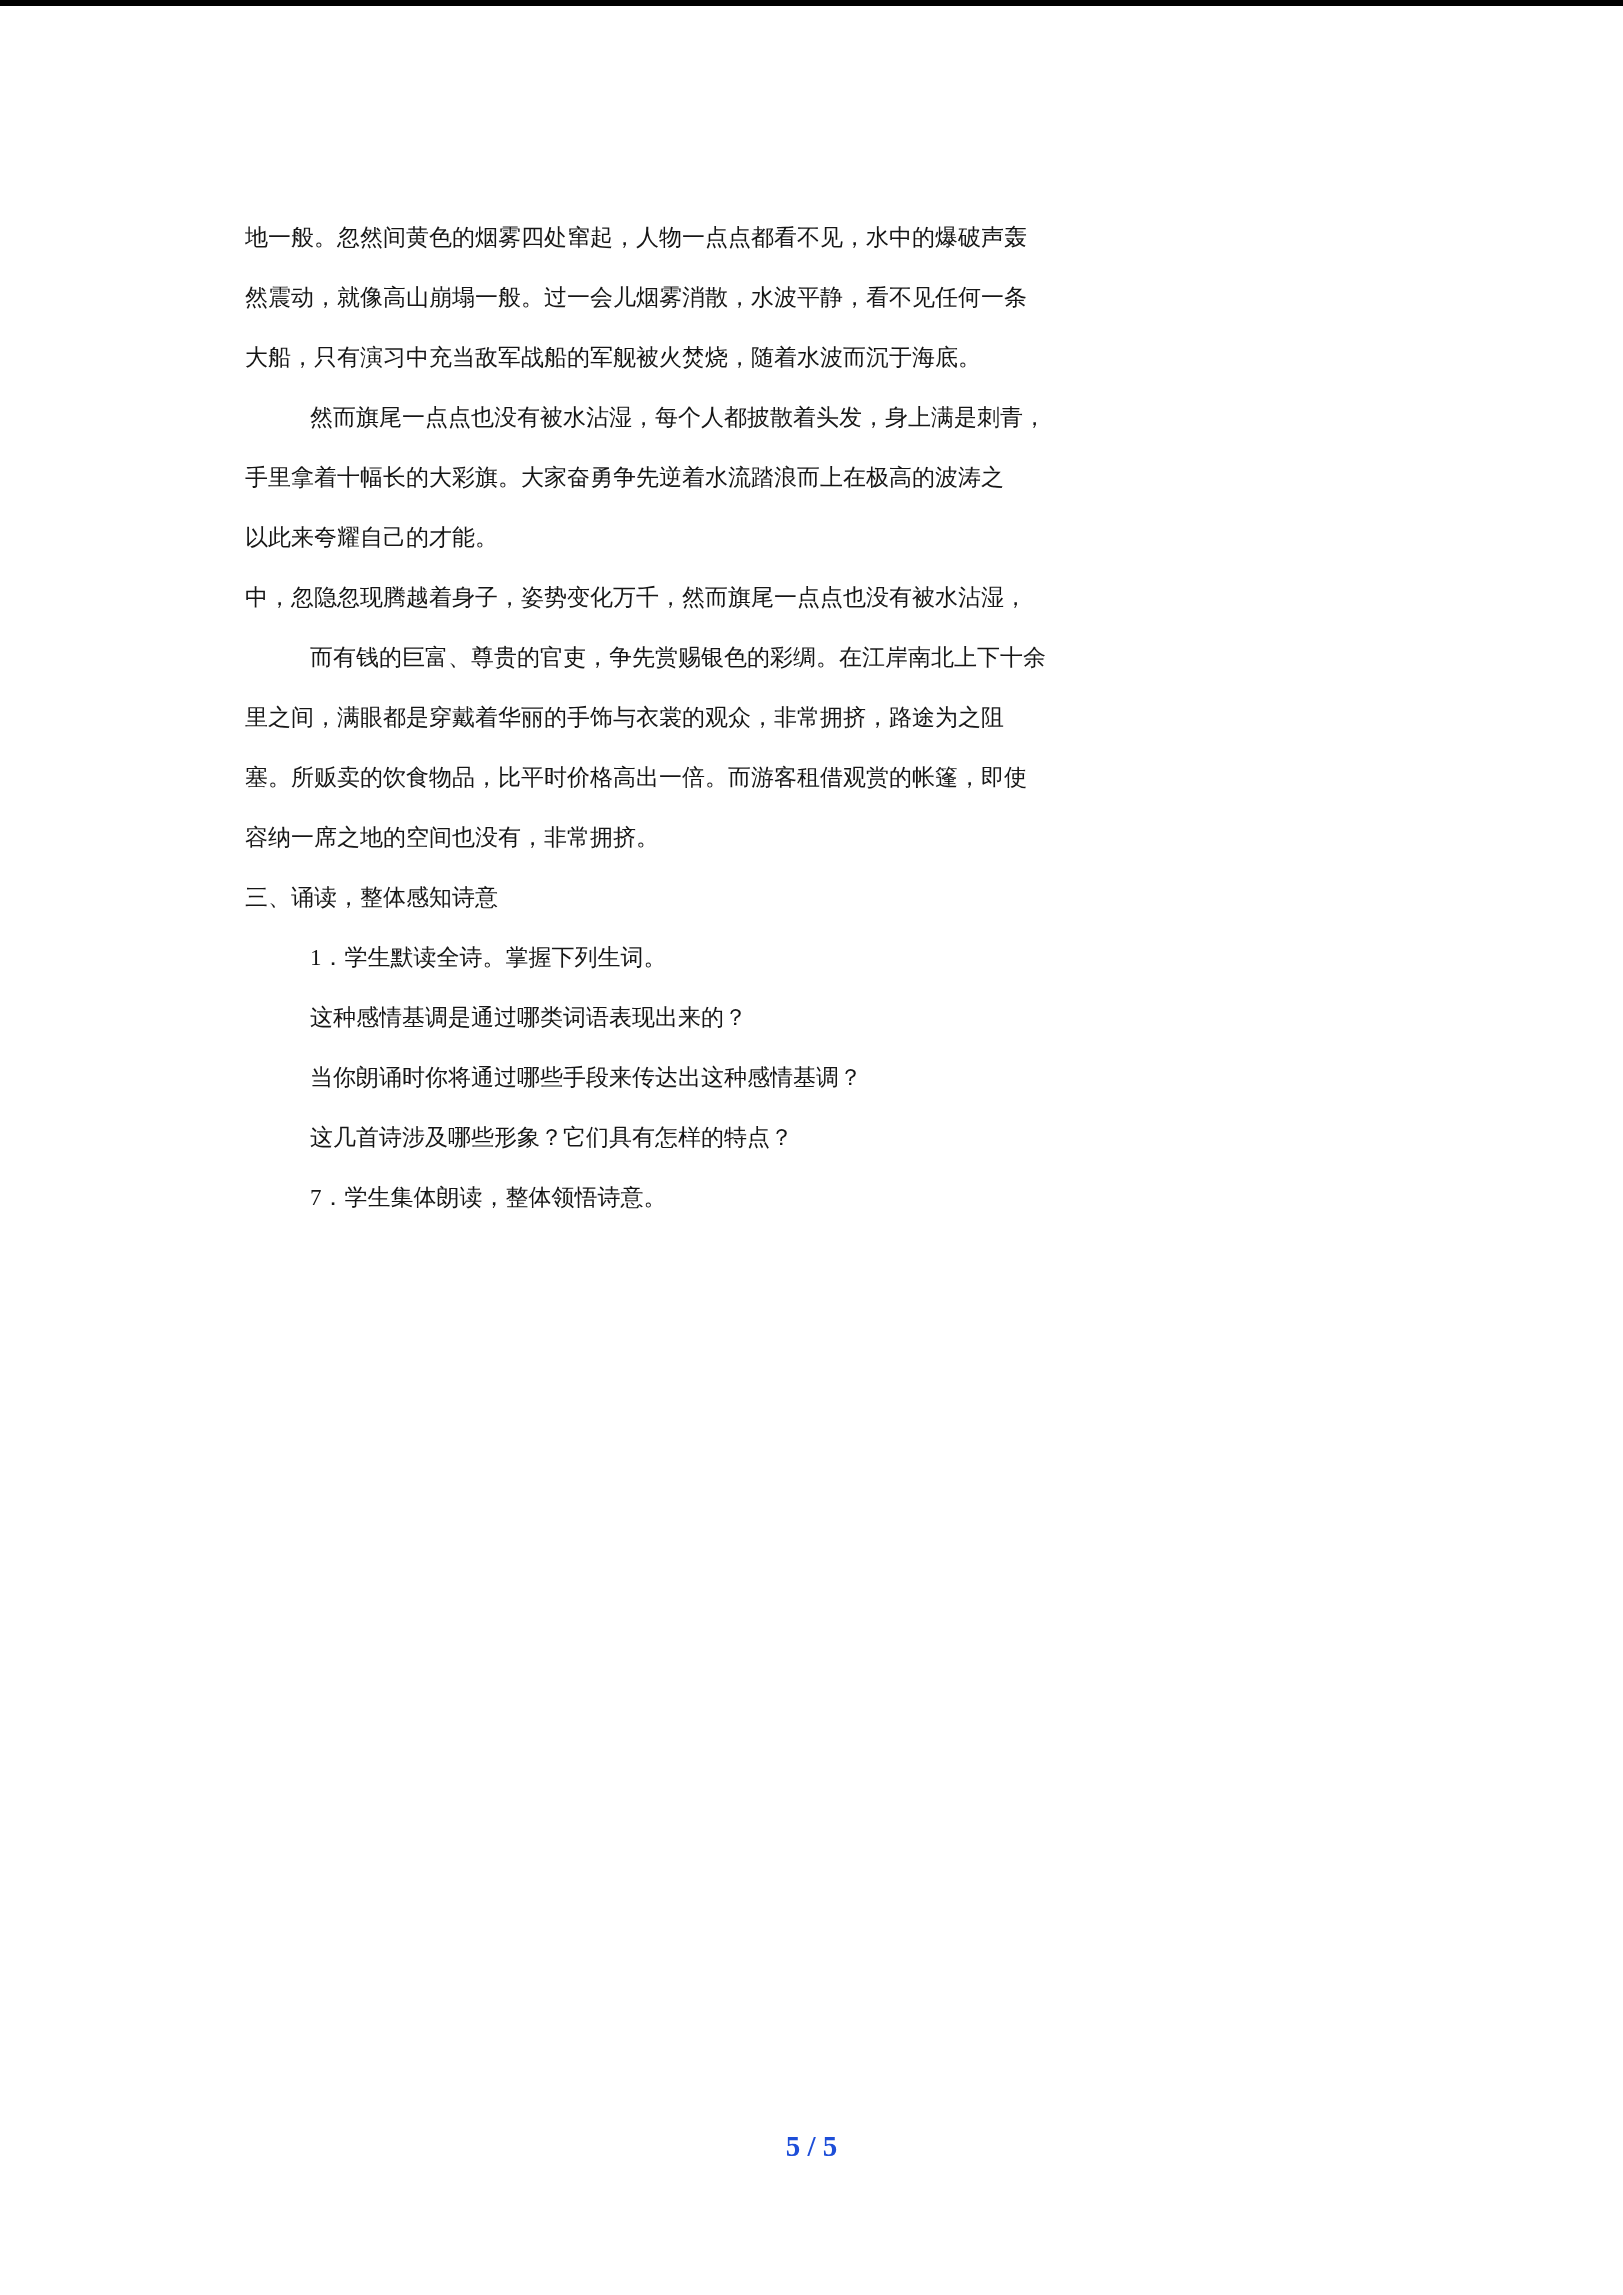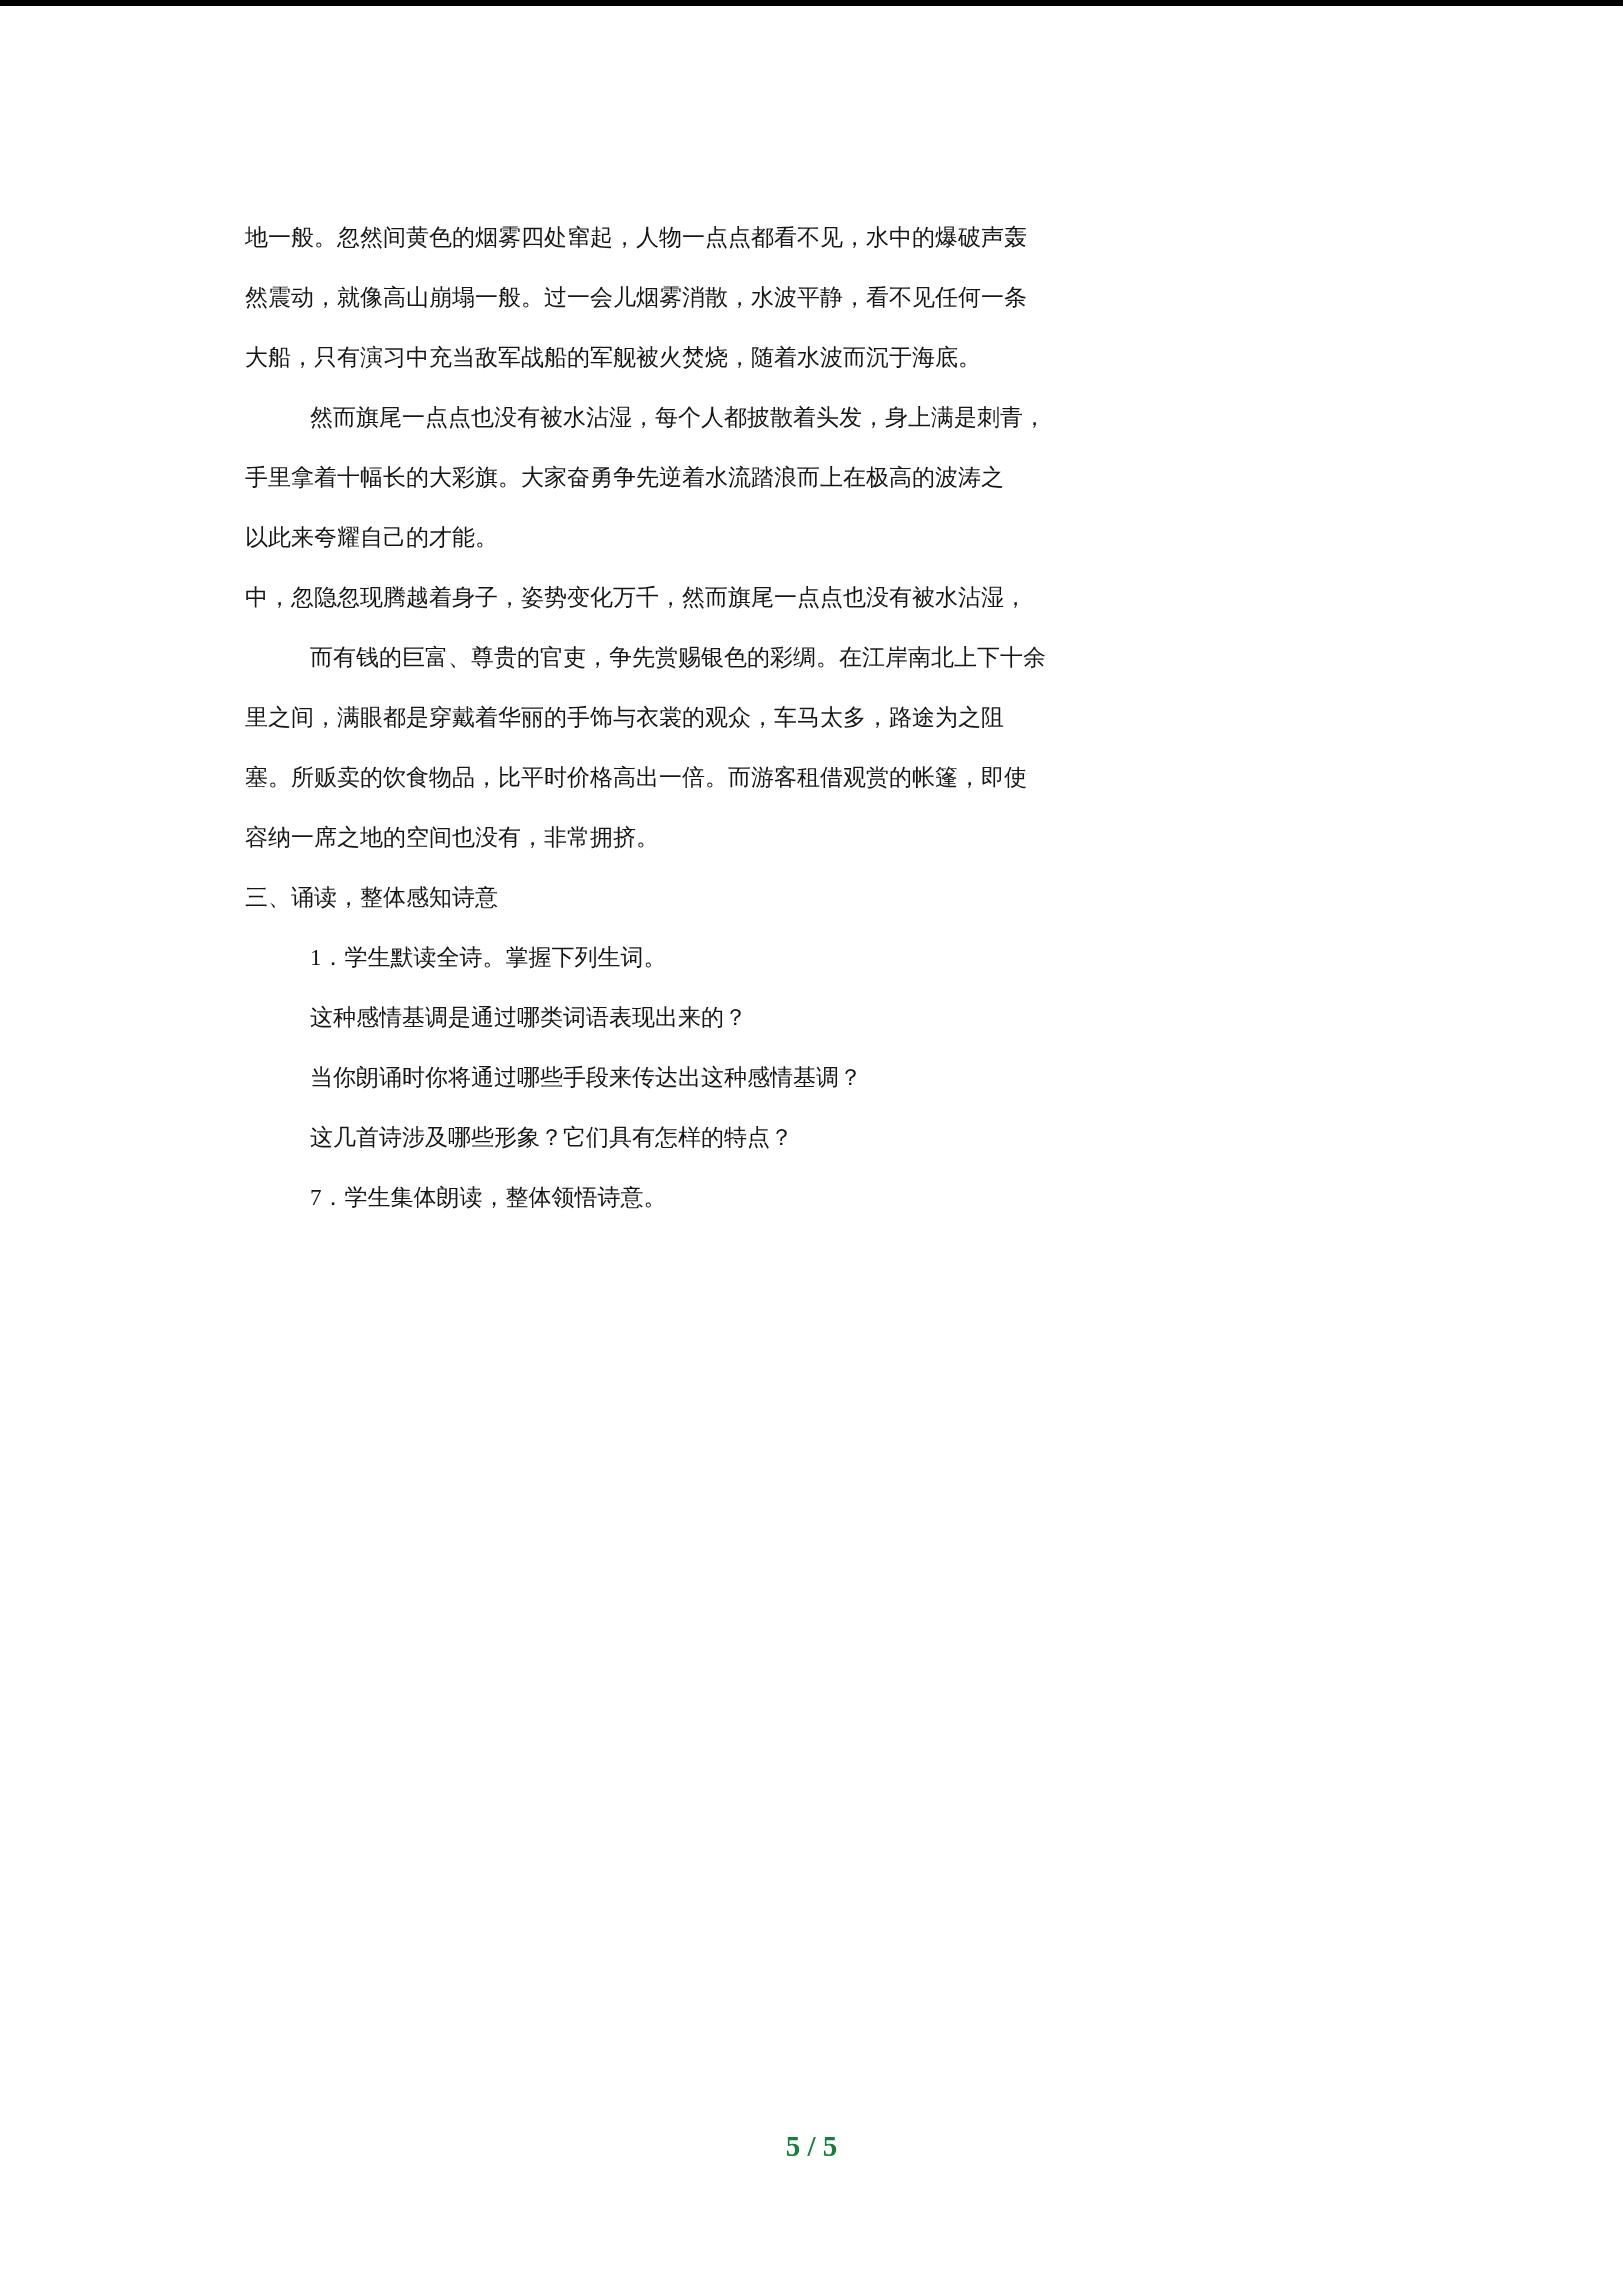--- a/index.html
+++ b/index.html
@@ -45,39 +45,39 @@
     padding-left: 65px; 
   }
   .footer {
     position: absolute;
     top: 2130px;
     left: 0;
     width: 1623px;
     text-align: center;
     font-size: 29px;
     font-weight: bold;
-    color: #15803d;
+    color: #1d4ed8;
     font-family: "Liberation Serif", "DejaVu Serif", serif;
   }
 </style>
 </head>
 <body>
 
 <div class="page">
   <div class="top-bar"></div>
   <div class="doc-body" id="doc-body">
       <div class="line">地一般。忽然间黄色的烟雾四处窜起，人物一点点都看不见，水中的爆破声轰</div>
       <div class="line">然震动，就像高山崩塌一般。过一会儿烟雾消散，水波平静，看不见任何一条</div>
       <div class="line">大船，只有演习中充当敌军战船的军舰被火焚烧，随着水波而沉于海底。</div>
       <div class="line indent">然而旗尾一点点也没有被水沾湿，每个人都披散着头发，身上满是刺青，</div>
       <div class="line">手里拿着十幅长的大彩旗。大家奋勇争先逆着水流踏浪而上在极高的波涛之</div>
       <div class="line">以此来夸耀自己的才能。</div>
       <div class="line">中，忽隐忽现腾越着身子，姿势变化万千，然而旗尾一点点也没有被水沾湿，</div>
       <div class="line indent">而有钱的巨富、尊贵的官吏，争先赏赐银色的彩绸。在江岸南北上下十余</div>
-      <div class="line">里之间，满眼都是穿戴着华丽的手饰与衣裳的观众，车马太多，路途为之阻</div>
+      <div class="line">里之间，满眼都是穿戴着华丽的手饰与衣裳的观众，非常拥挤，路途为之阻</div>
       <div class="line">塞。所贩卖的饮食物品，比平时价格高出一倍。而游客租借观赏的帐篷，即使</div>
       <div class="line">容纳一席之地的空间也没有，非常拥挤。</div>
       <div class="line">三、诵读，整体感知诗意</div>
       <div class="line indent">1．学生默读全诗。掌握下列生词。</div>
       <div class="line indent">这种感情基调是通过哪类词语表现出来的？</div>
       <div class="line indent">当你朗诵时你将通过哪些手段来传达出这种感情基调？</div>
       <div class="line indent">这几首诗涉及哪些形象？它们具有怎样的特点？</div>
       <div class="line indent">7．学生集体朗读，整体领悟诗意。</div>
     </div>
   <div class="footer">5 / 5</div>

